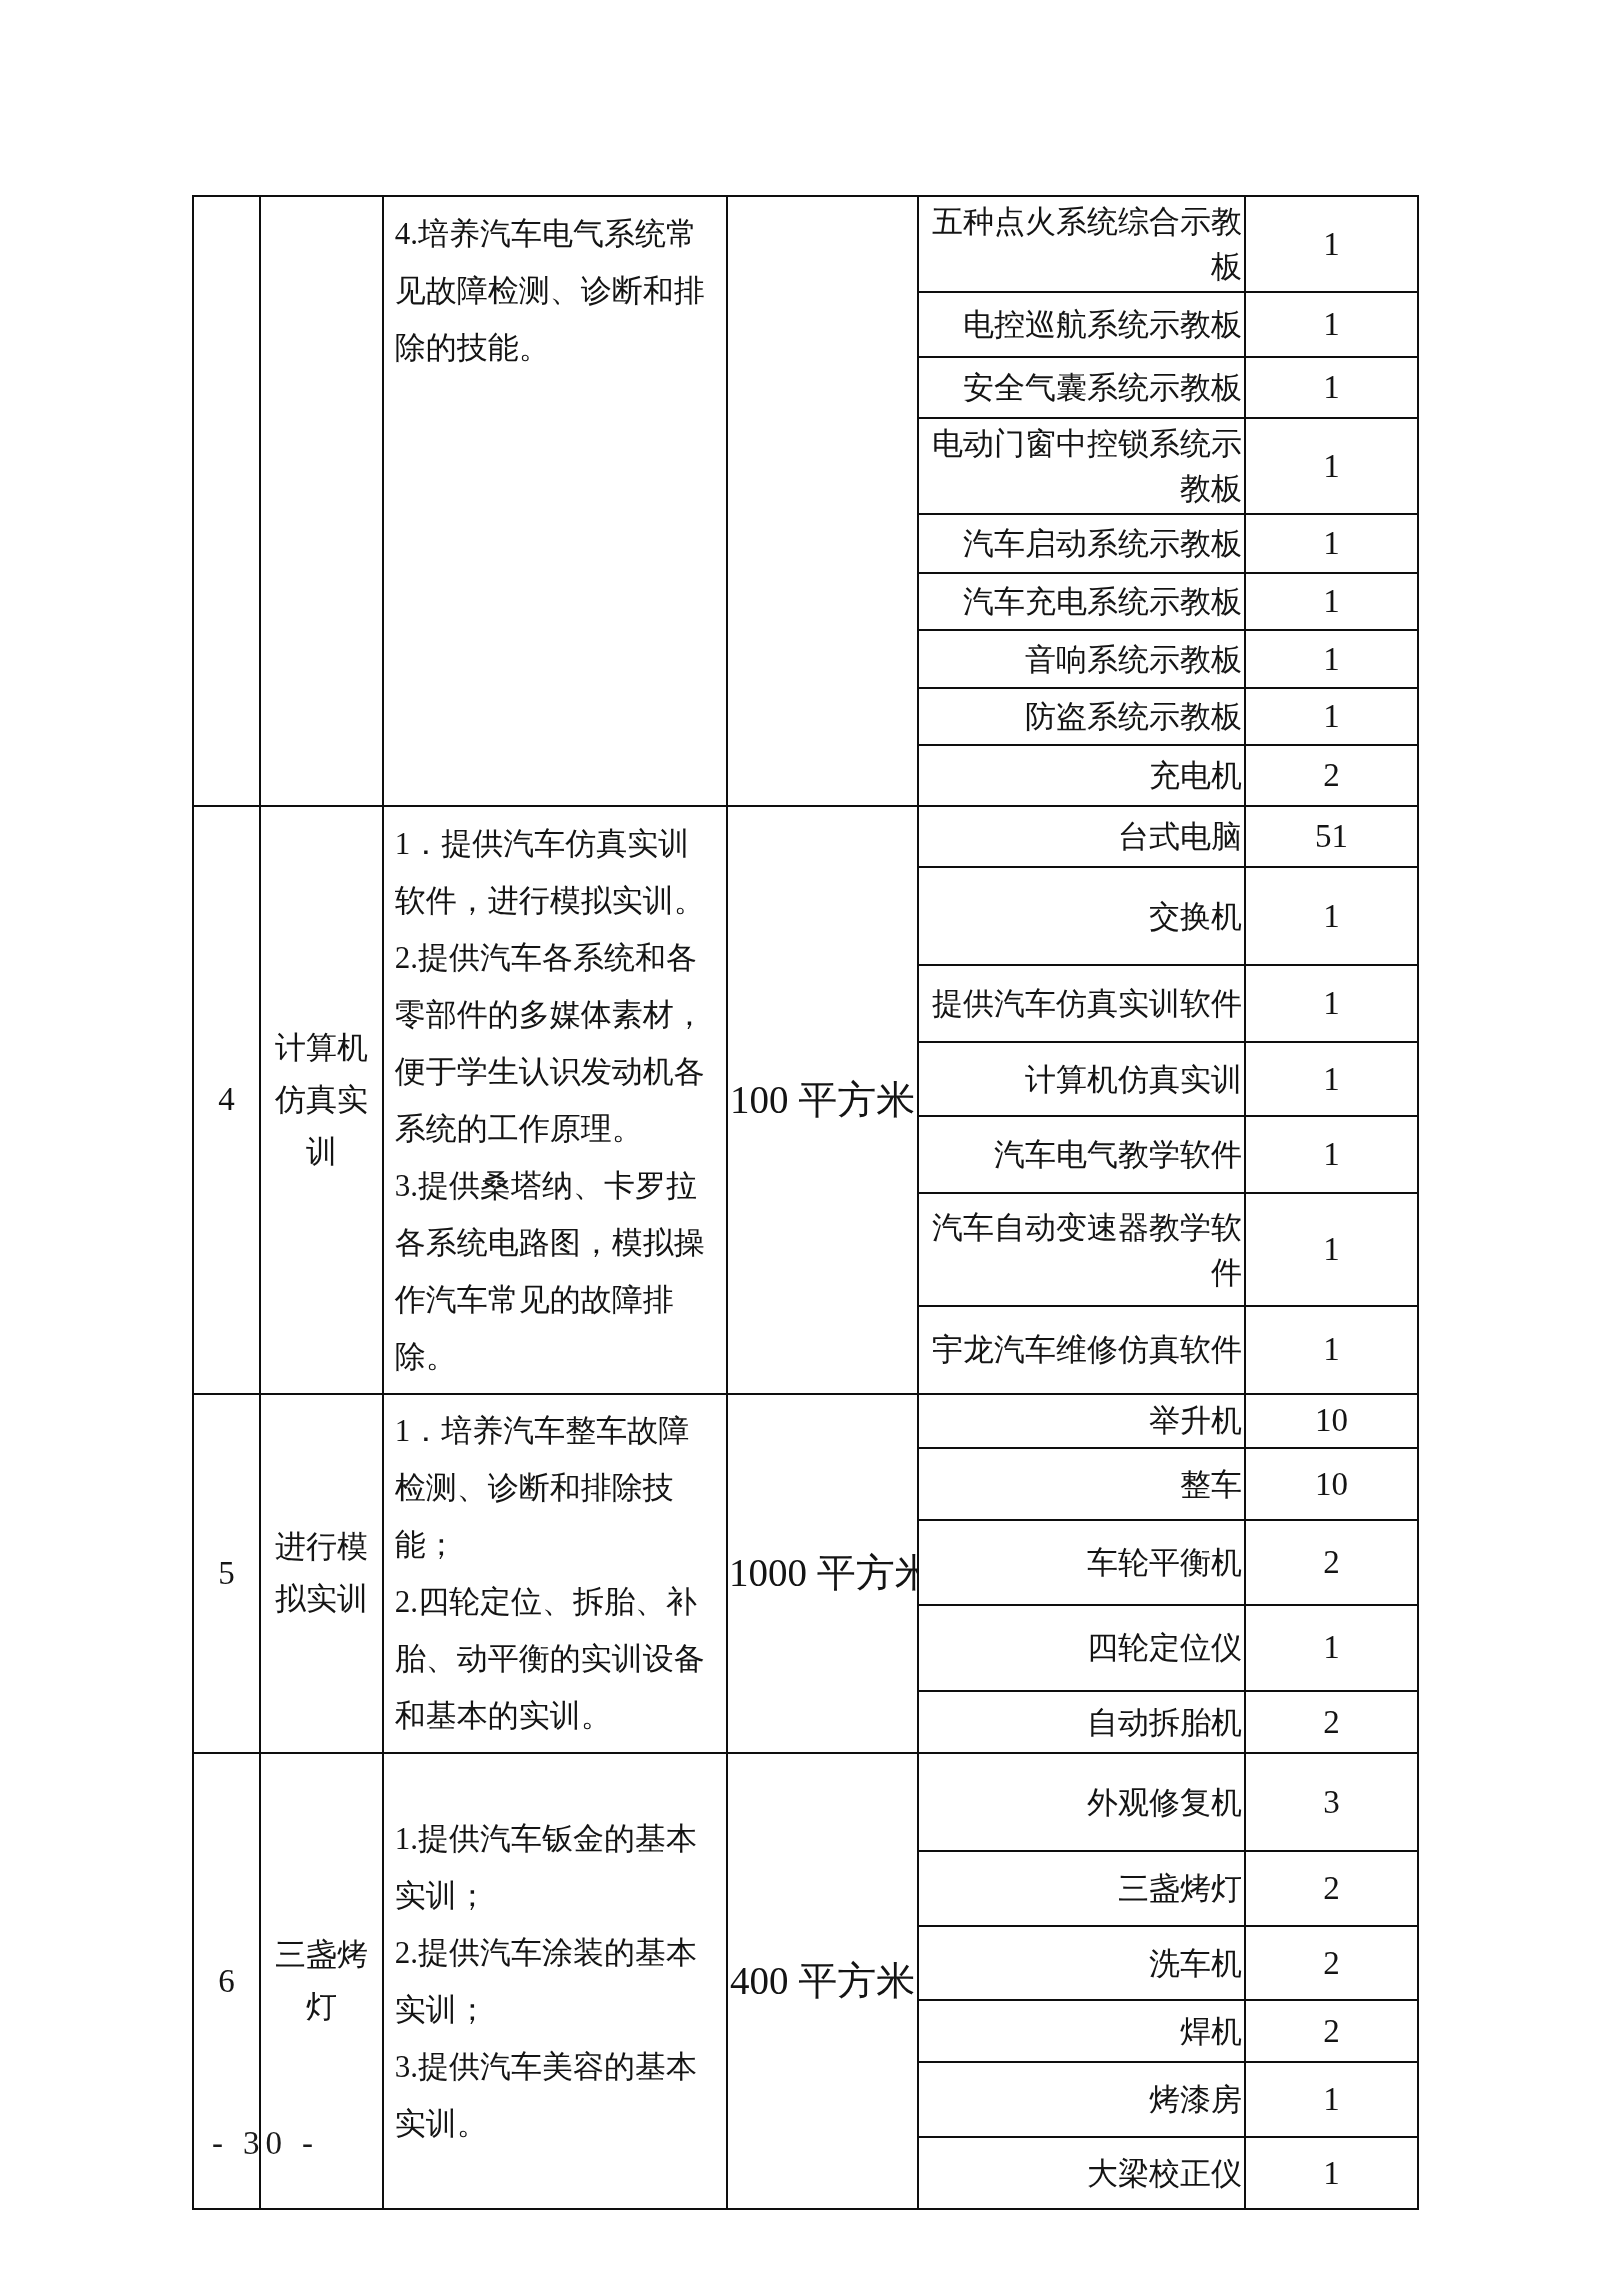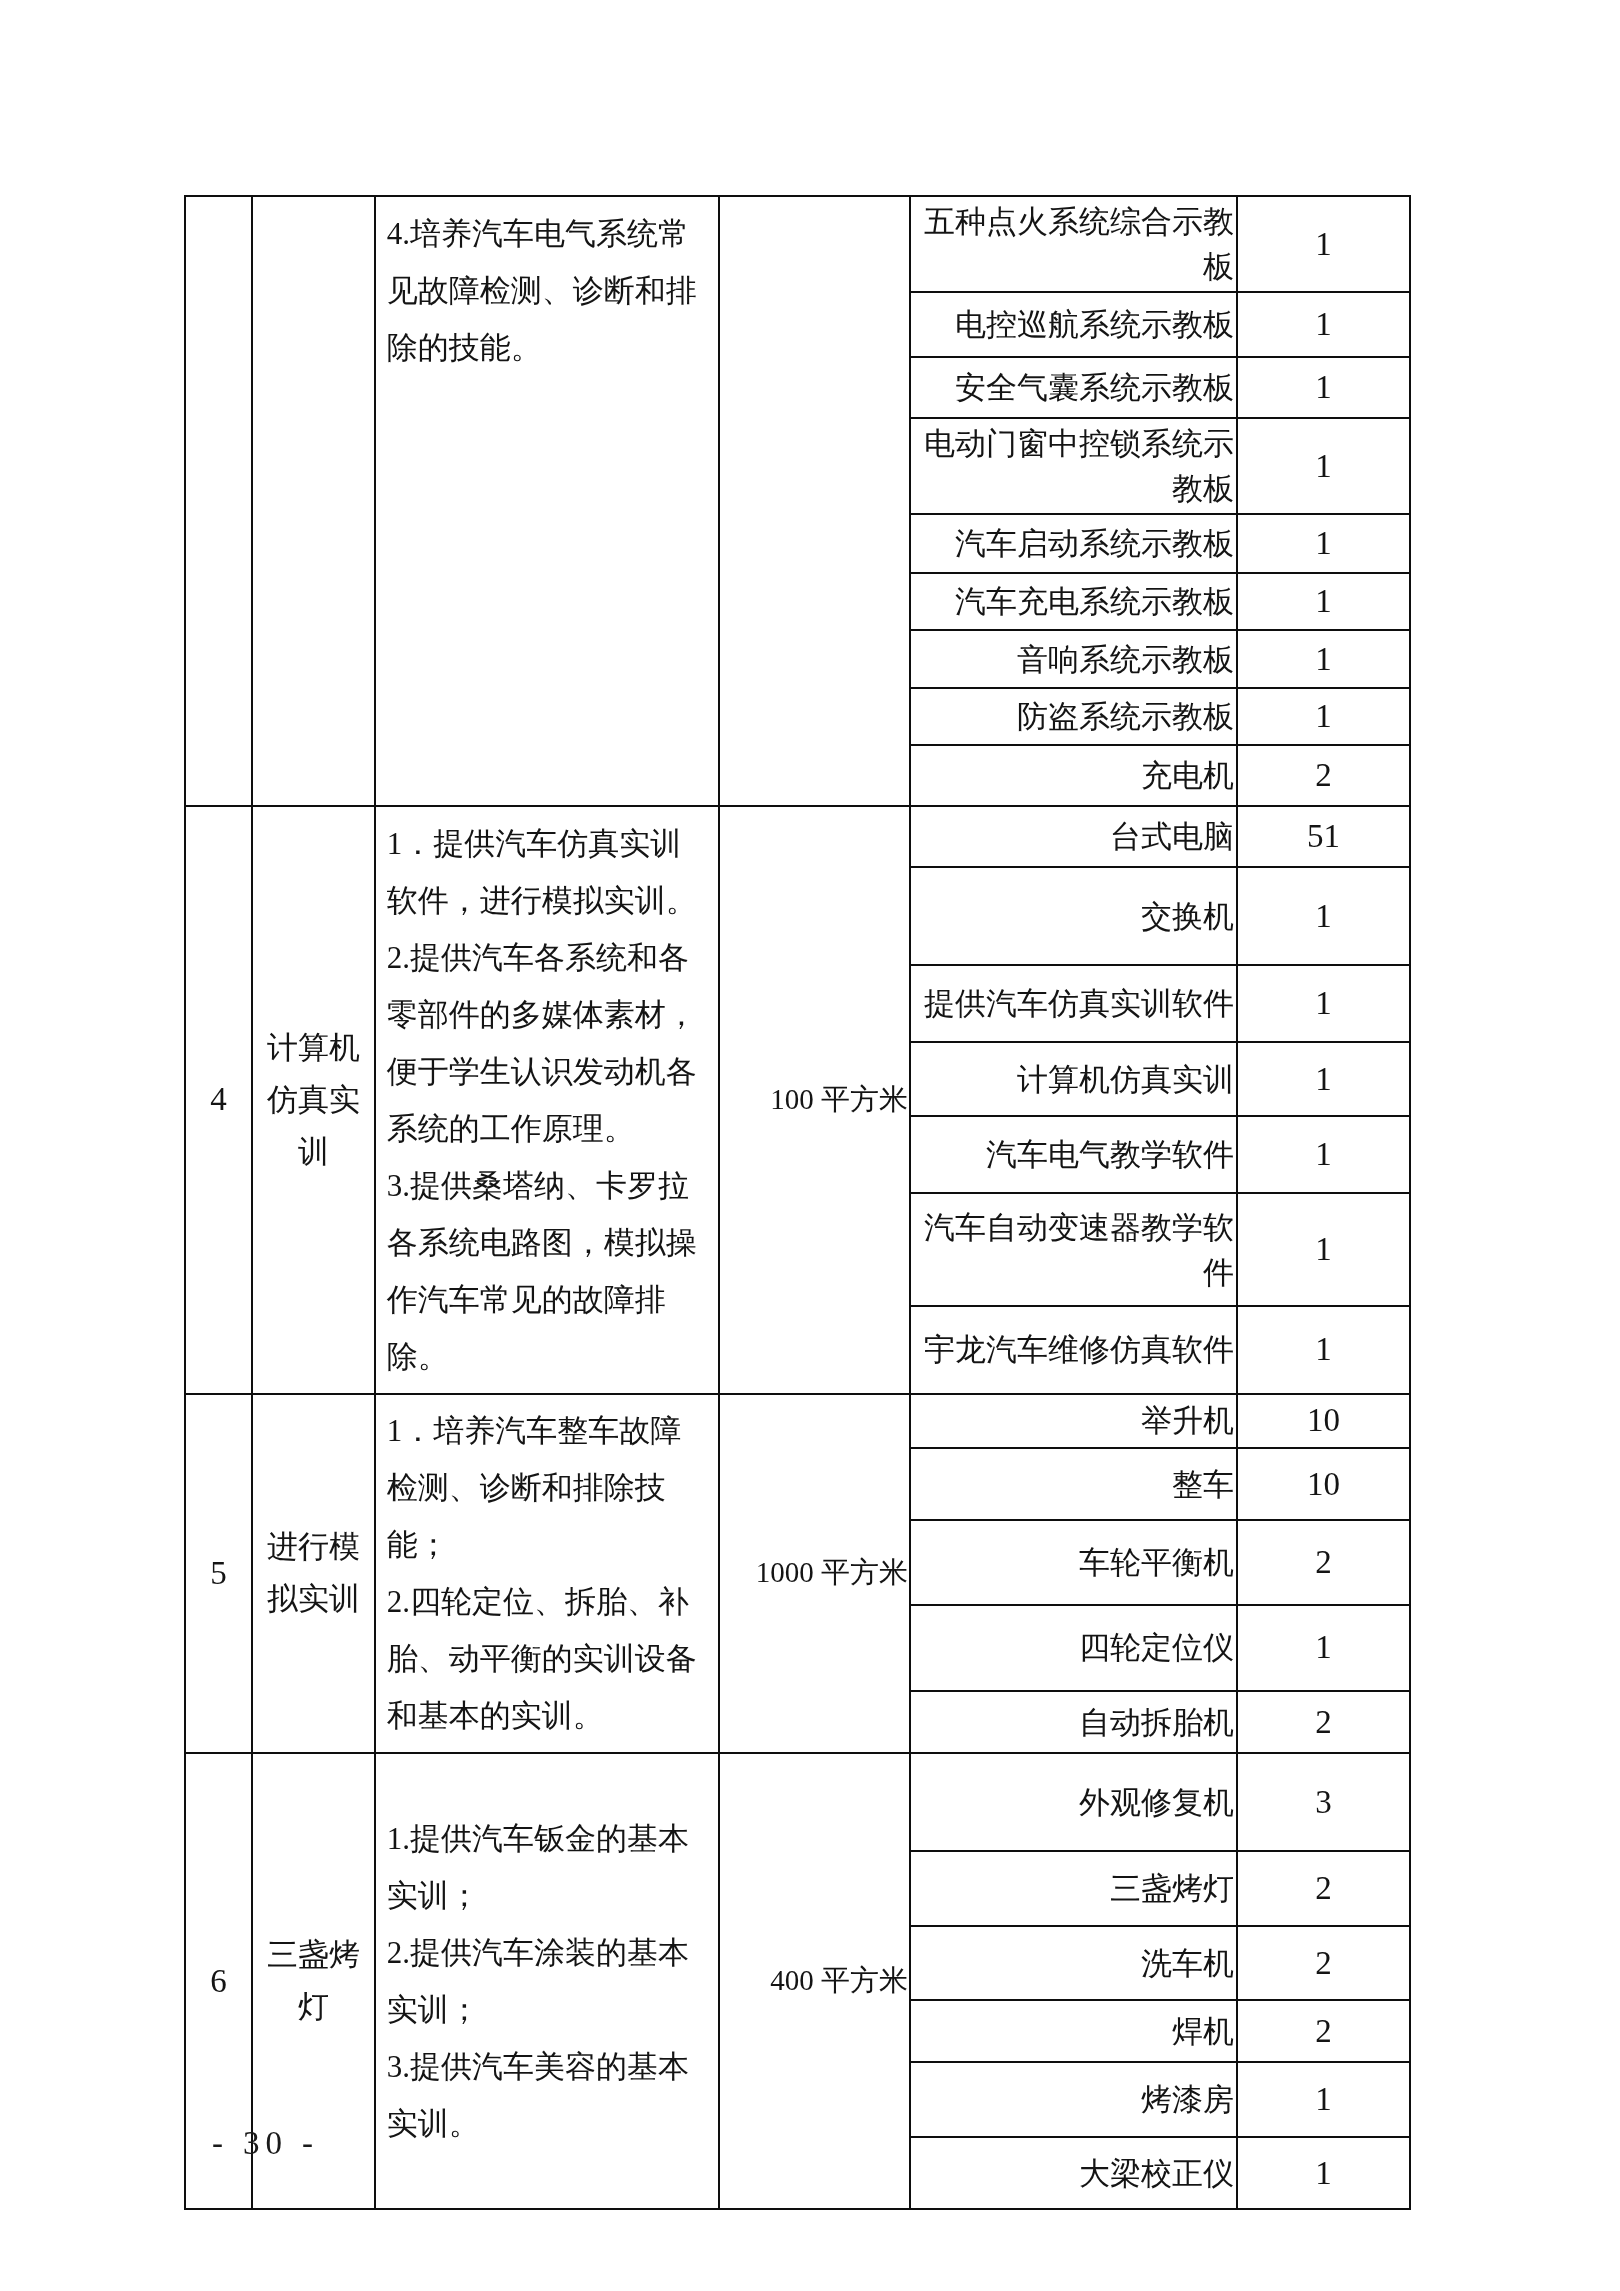--- a/index.html
+++ b/index.html
@@ -11,21 +11,21 @@
     position: relative;
     width: 1620px;
     height: 2292px;
     background: #ffffff;
     font-family: "Liberation Serif", "DejaVu Serif", serif;
     color: #141414;
     overflow: hidden;
   }
   table.room-table {
     position: absolute;
-    left: 184px;
+    left: 192px;
     top: 195px;
     width: 1225px;
     border-collapse: collapse;
     table-layout: fixed;
     border: 2.9px solid #0e0e0e;
   }
   table.room-table td {
     border: 2px solid #0e0e0e;
     overflow: hidden;
   }
@@ -49,23 +49,23 @@
     text-align: left;
     vertical-align: middle;
     font-size: 31px;
     line-height: 57px;
     padding: 7.8px 10.8px;
   }
   td.c-desc.vtop {
     vertical-align: top;
   }
   td.c-area {
-    text-align: right;
-    vertical-align: middle;
-    font-size: 29px;
+    text-align: center;
+    vertical-align: middle;
+    font-size: 39px;
     white-space: nowrap;
   }
   td.c-equip {
     text-align: right;
     vertical-align: middle;
     font-size: 31px;
     line-height: 45px;
     padding: 2px 2px;
   }
   td.c-qty {

